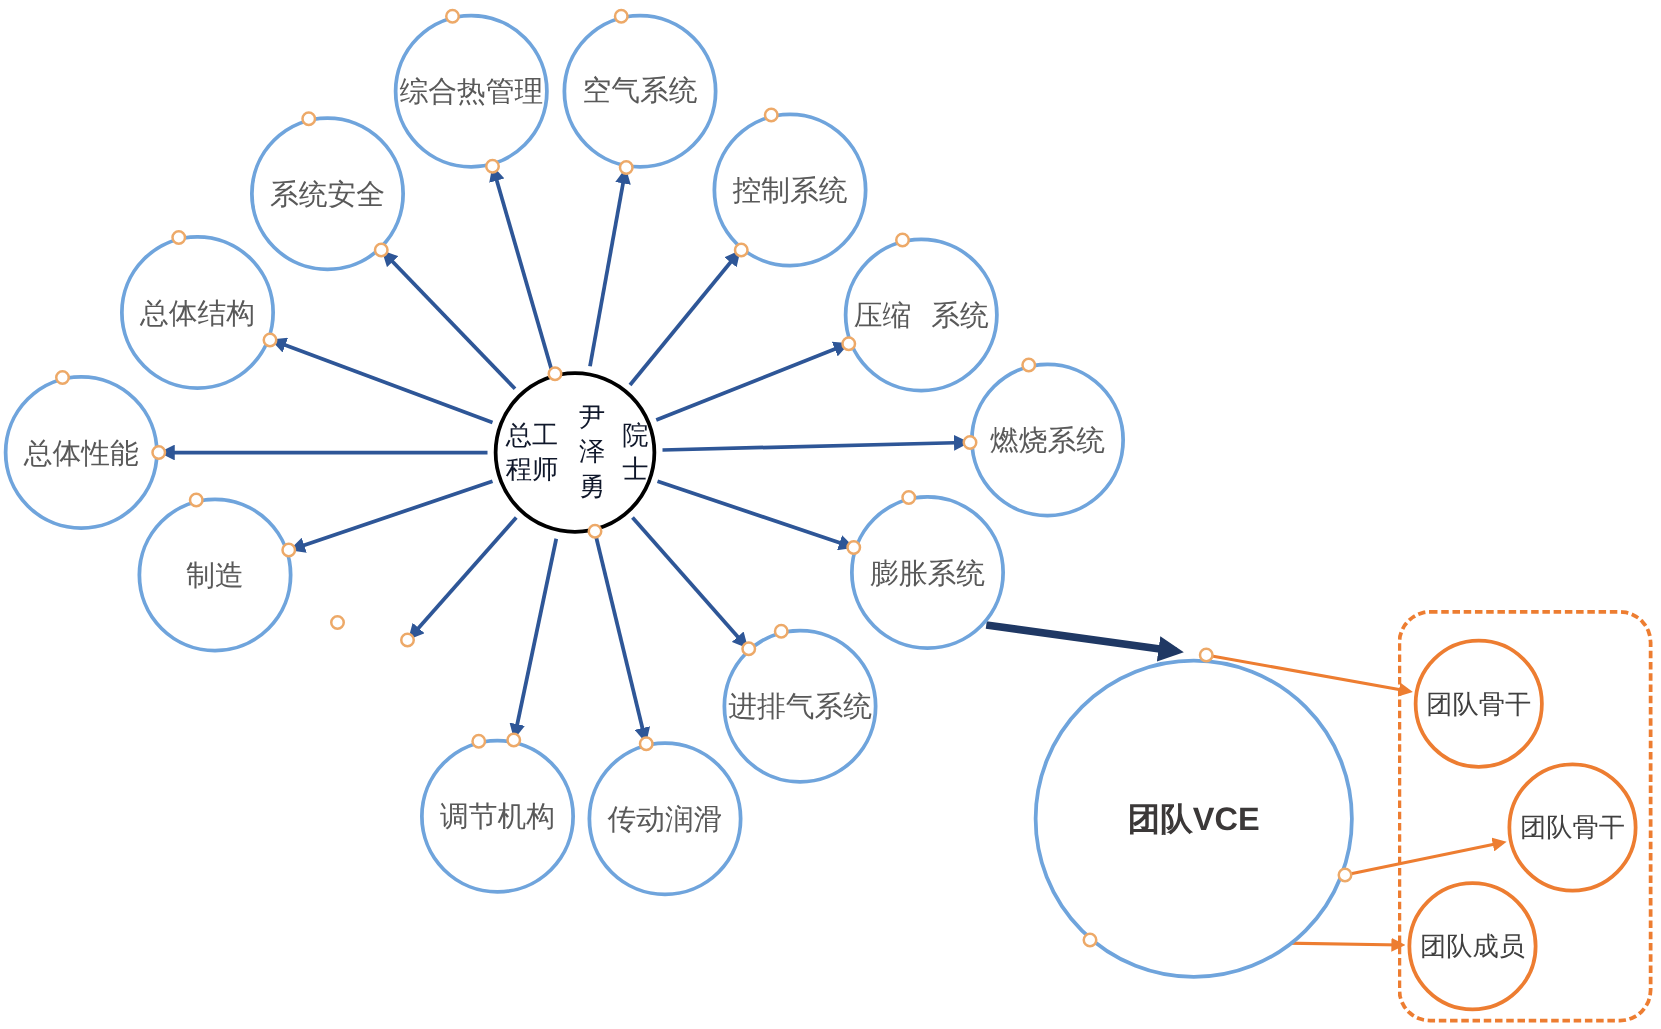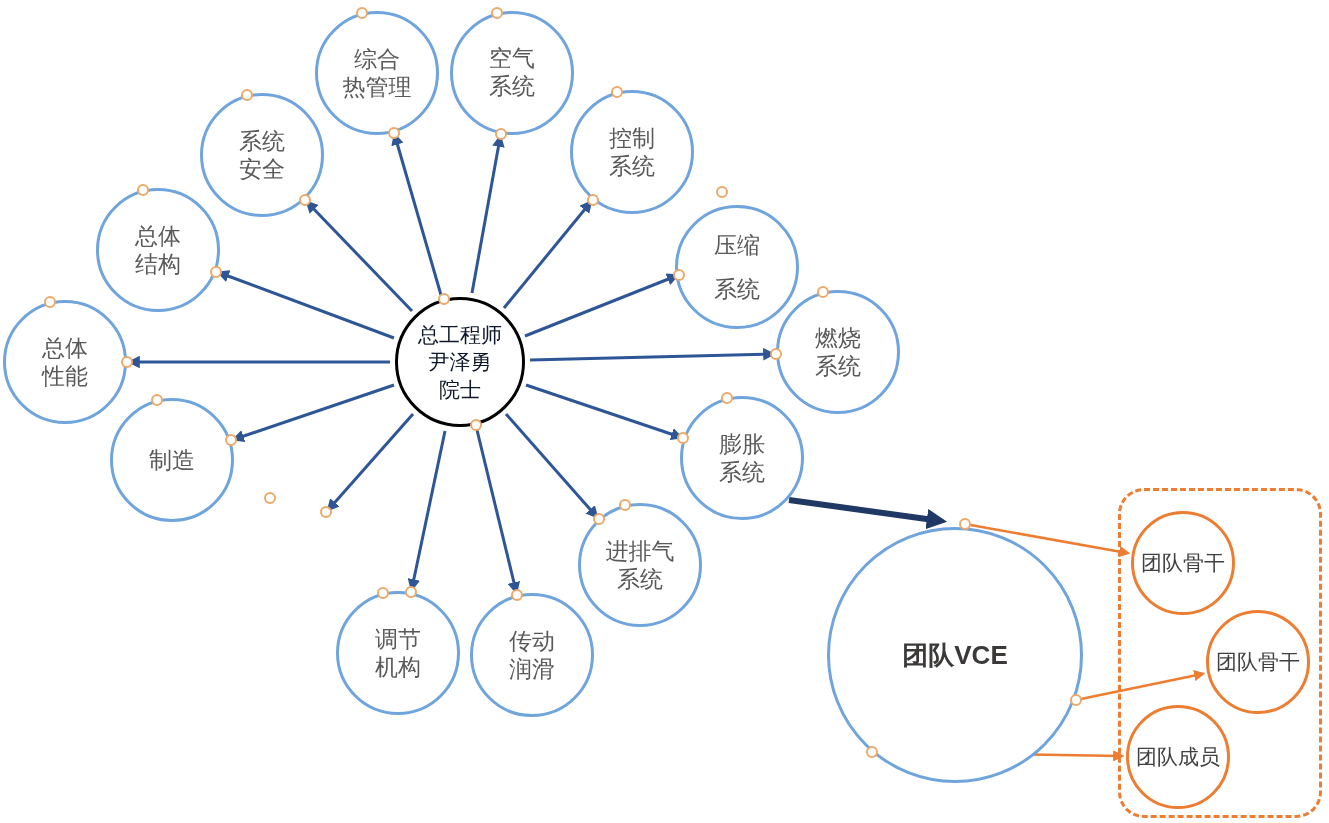--- a/index.html
+++ b/index.html
@@ -11,21 +11,21 @@
     height: 823px;
     background: #ffffff;
     overflow: hidden;
   }
   svg.wires { position: absolute; left: 0; top: 0; pointer-events: none; }
   .node {
     position: absolute;
     border-radius: 50%;
     background: #ffffff;
     display: flex;
-    flex-direction: column;
+    flex-direction: row;
     align-items: center;
     justify-content: center;
     text-align: center;
   }
   .node span { display: block; }
   .ring-node {
     width: 124px; height: 124px;
     border: 3px solid #6FA4DC;
     color: #595959;
     font-size: 23px;
@@ -120,21 +120,21 @@
     <span>热管理</span>
   </div>
   <div class="node ring-node" style="left:450px; top:11px;font-family:Liberation Serif, serif;">
     <span>空气</span>
     <span>系统</span>
   </div>
   <div class="node ring-node" style="left:570px; top:90px;">
     <span>控制</span>
     <span>系统</span>
   </div>
-  <div class="node ring-node" style="left:675px; top:205px;gap:16px;">
+  <div class="node ring-node" style="left:675px; top:190px;gap:16px;">
     <span>压缩</span>
     <span>系统</span>
   </div>
   <div class="node ring-node" style="left:776px; top:290px;">
     <span>燃烧</span>
     <span>系统</span>
   </div>
   <div class="node ring-node" style="left:680px; top:396px;">
     <span>膨胀</span>
     <span>系统</span>

